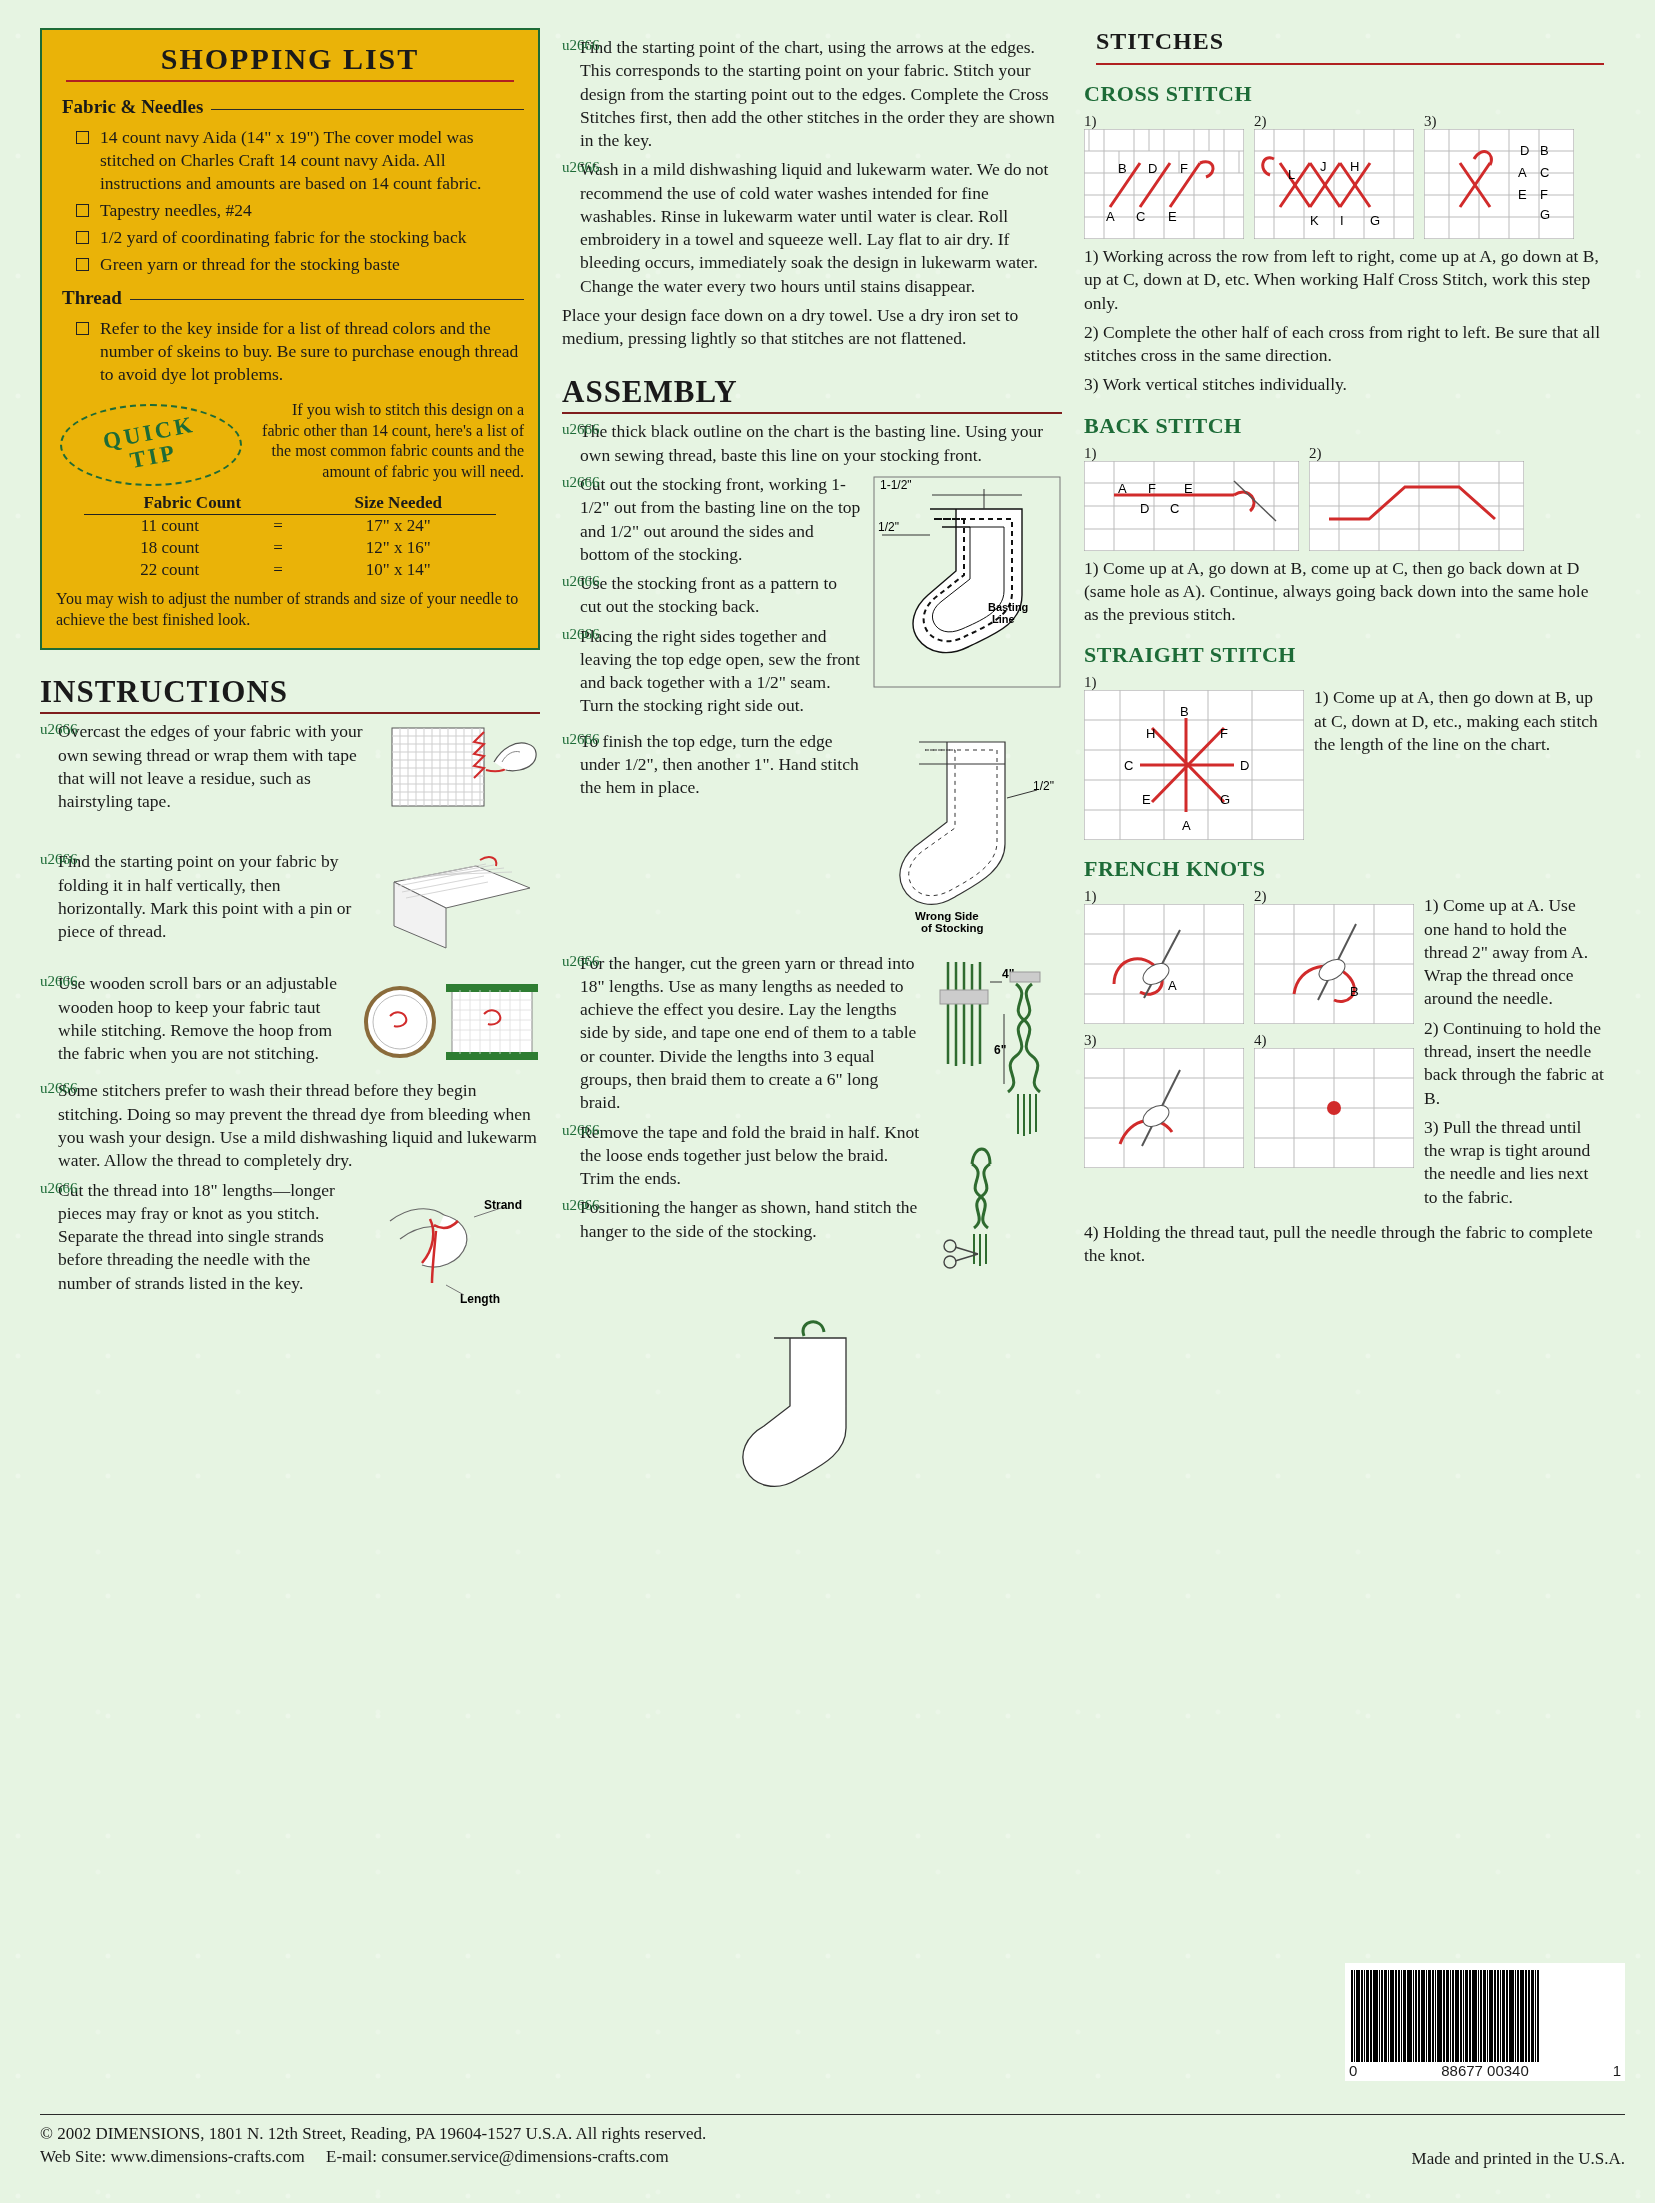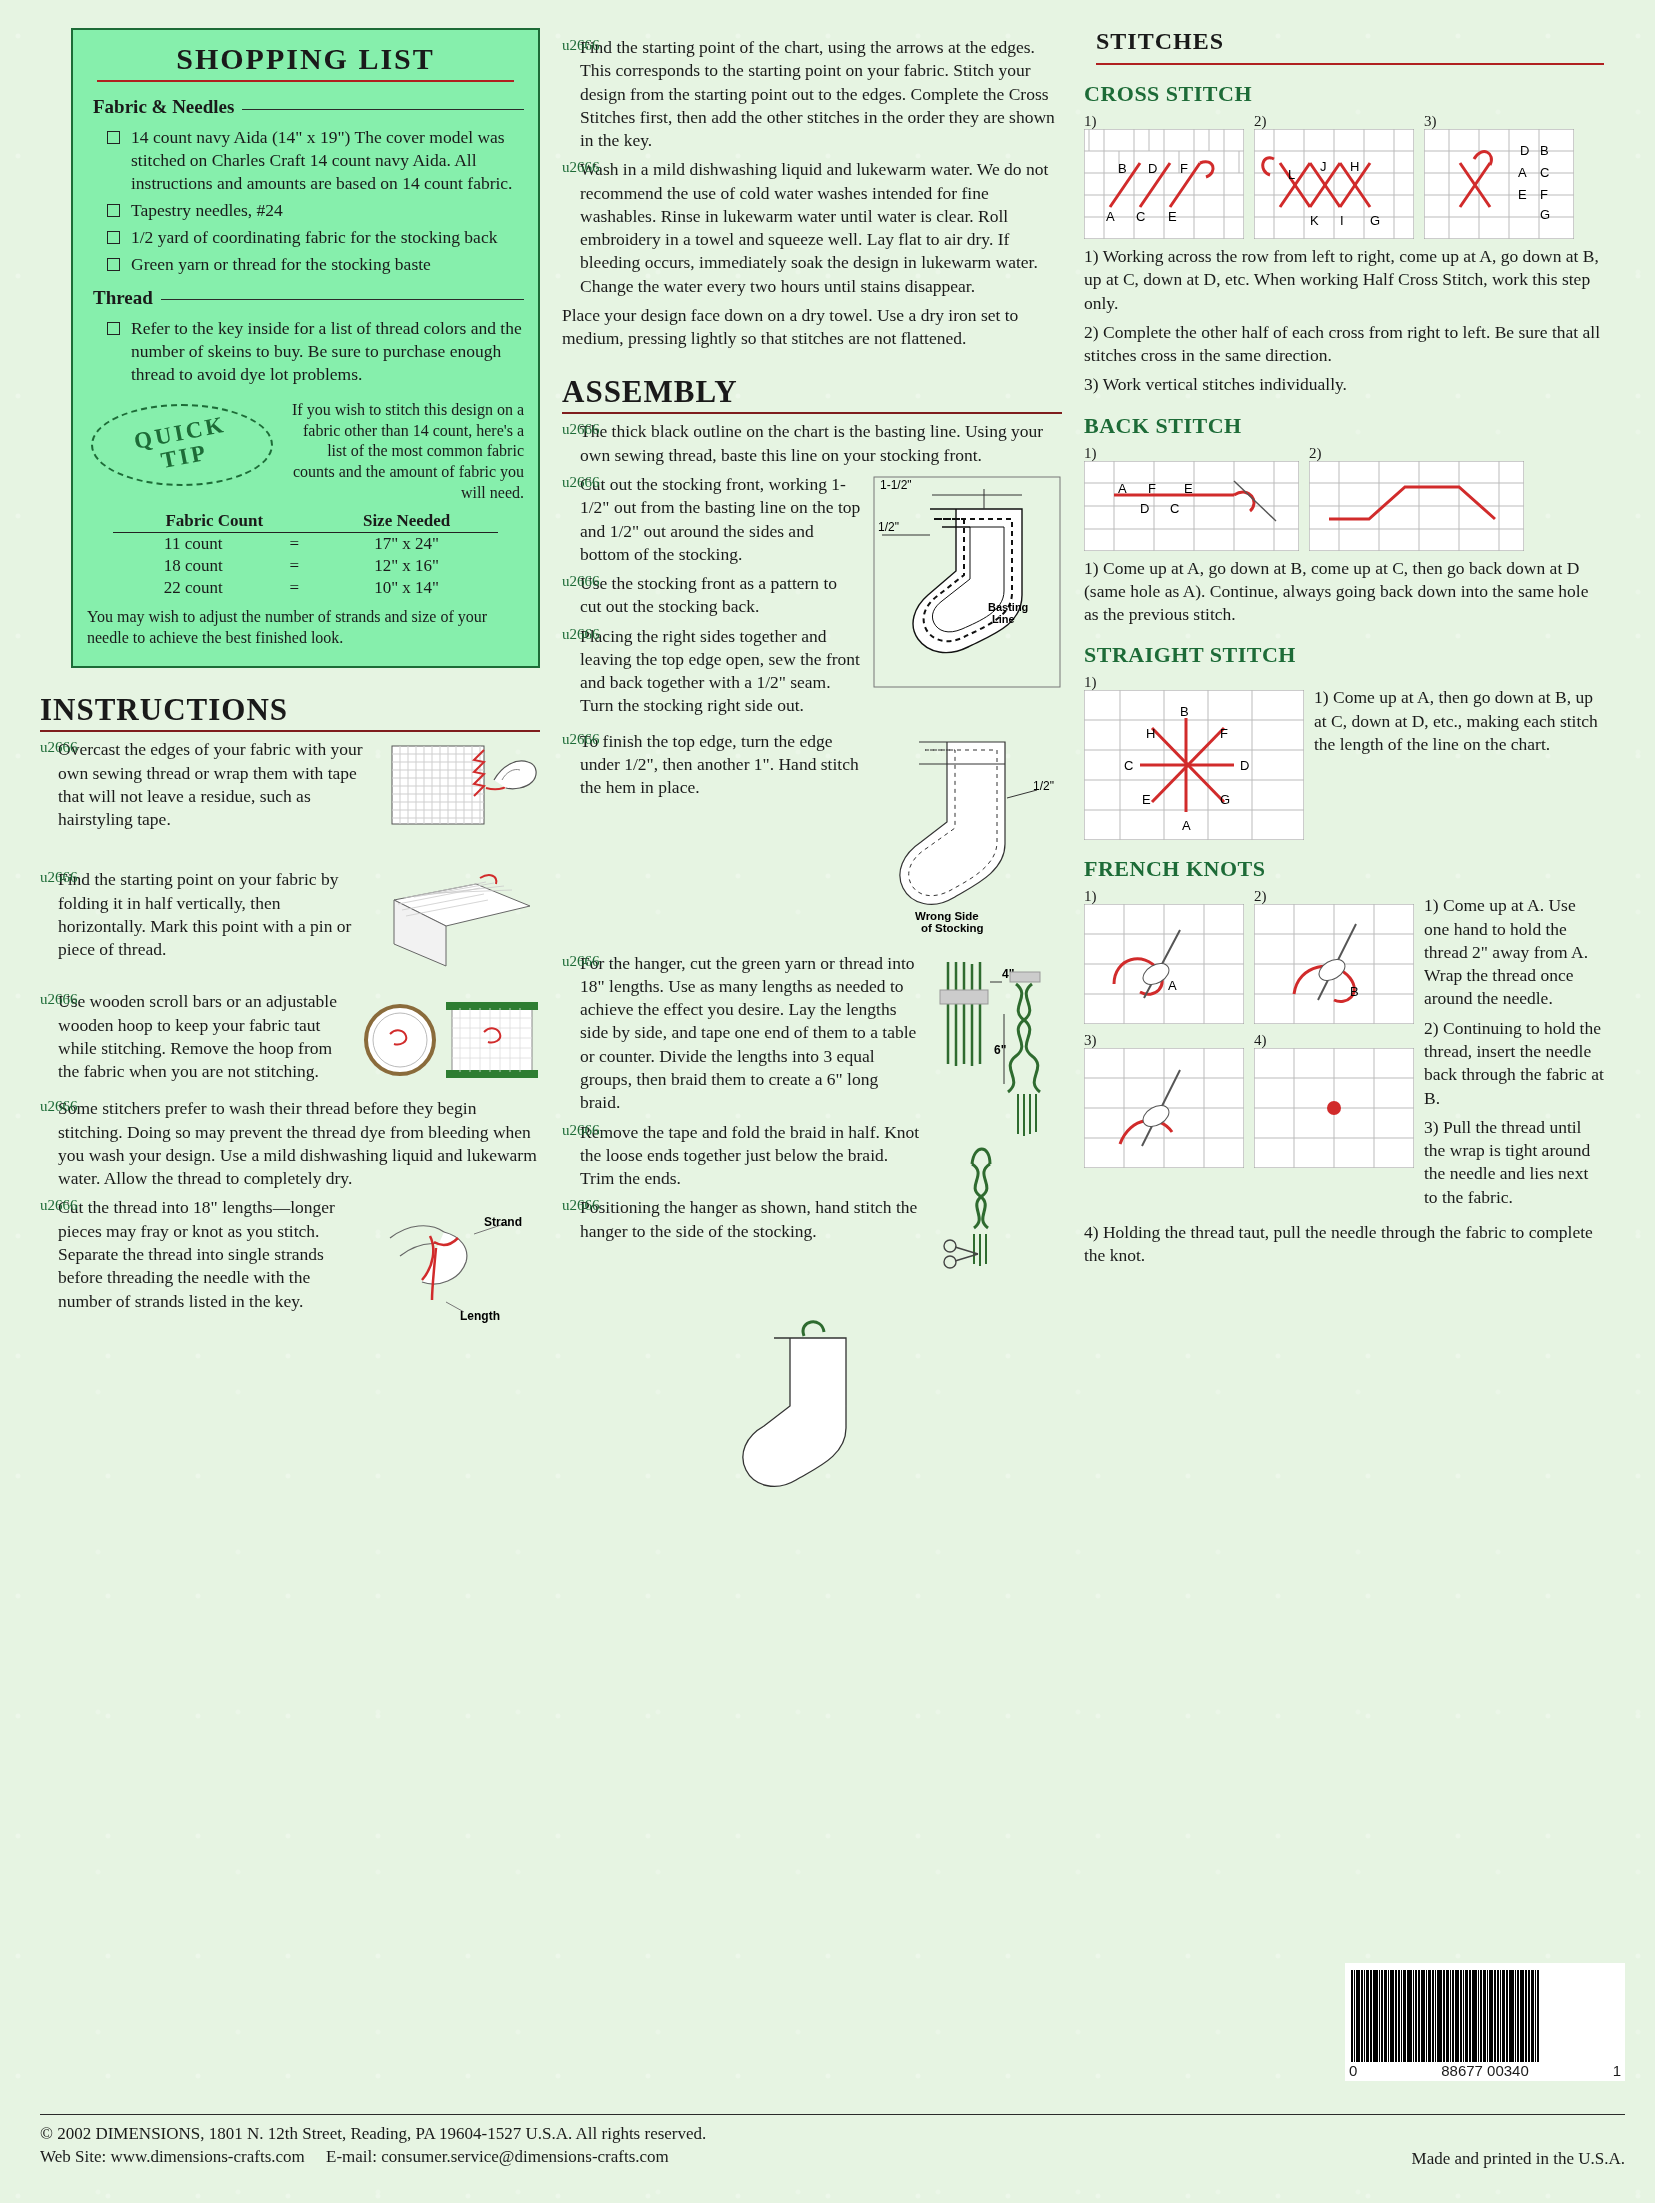--- a/index.html
+++ b/index.html
@@ -33,24 +33,23 @@
     gap:22px;
   }
   .col { position:relative; }
   .col1 { width:500px; }
   .col2 { width:500px; }
   .col3 { width:520px; }
 
   
   .shop-box {
     border:2px solid #1d6b37;
-    background:#86efac;
+    background:#eab308;
     padding:10px 14px 18px 14px;
     position:relative;
-    margin-left:31px;
   }
   .shop-title {
     font-family:"Liberation Serif", serif;
     font-size:30px; font-weight:bold;
     letter-spacing:2px;
     text-align:center;
     color:#1a1a1a;
     padding-bottom:4px;
     border-bottom:2px solid #b02020;
     margin:2px 10px 10px 10px;

